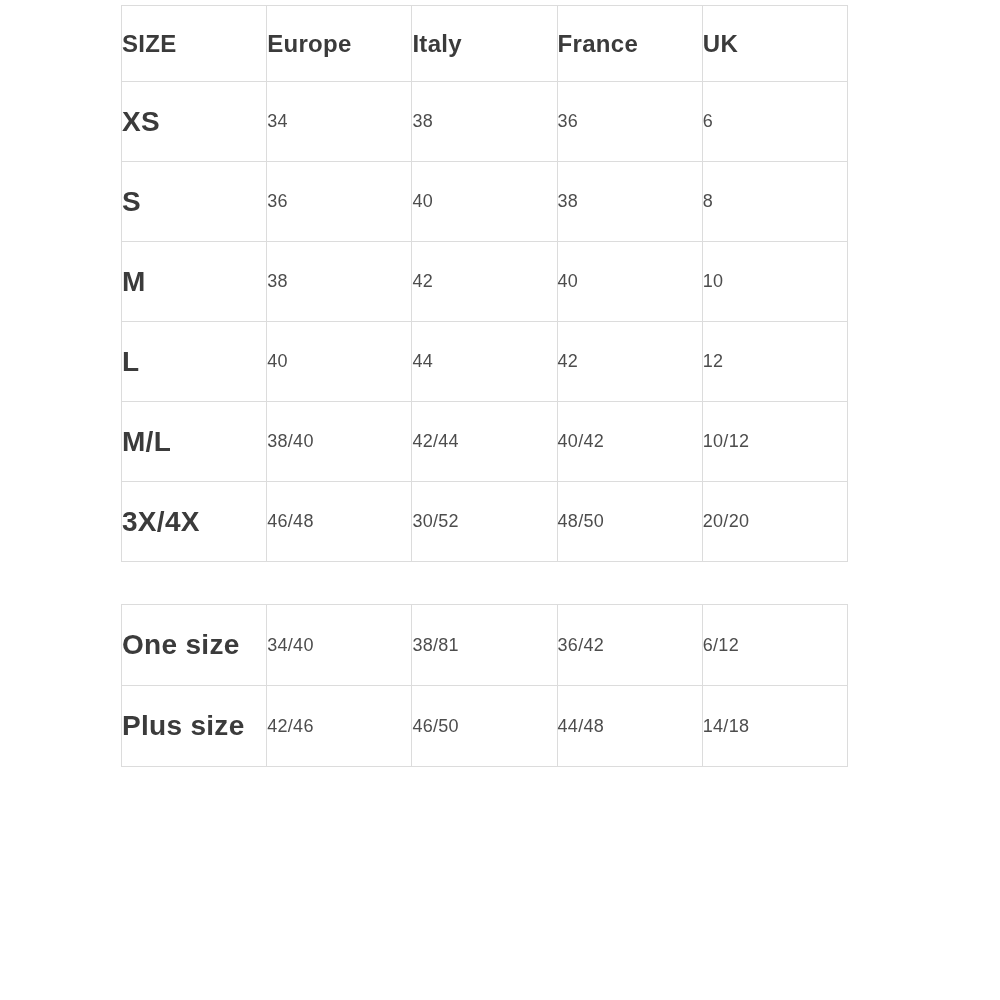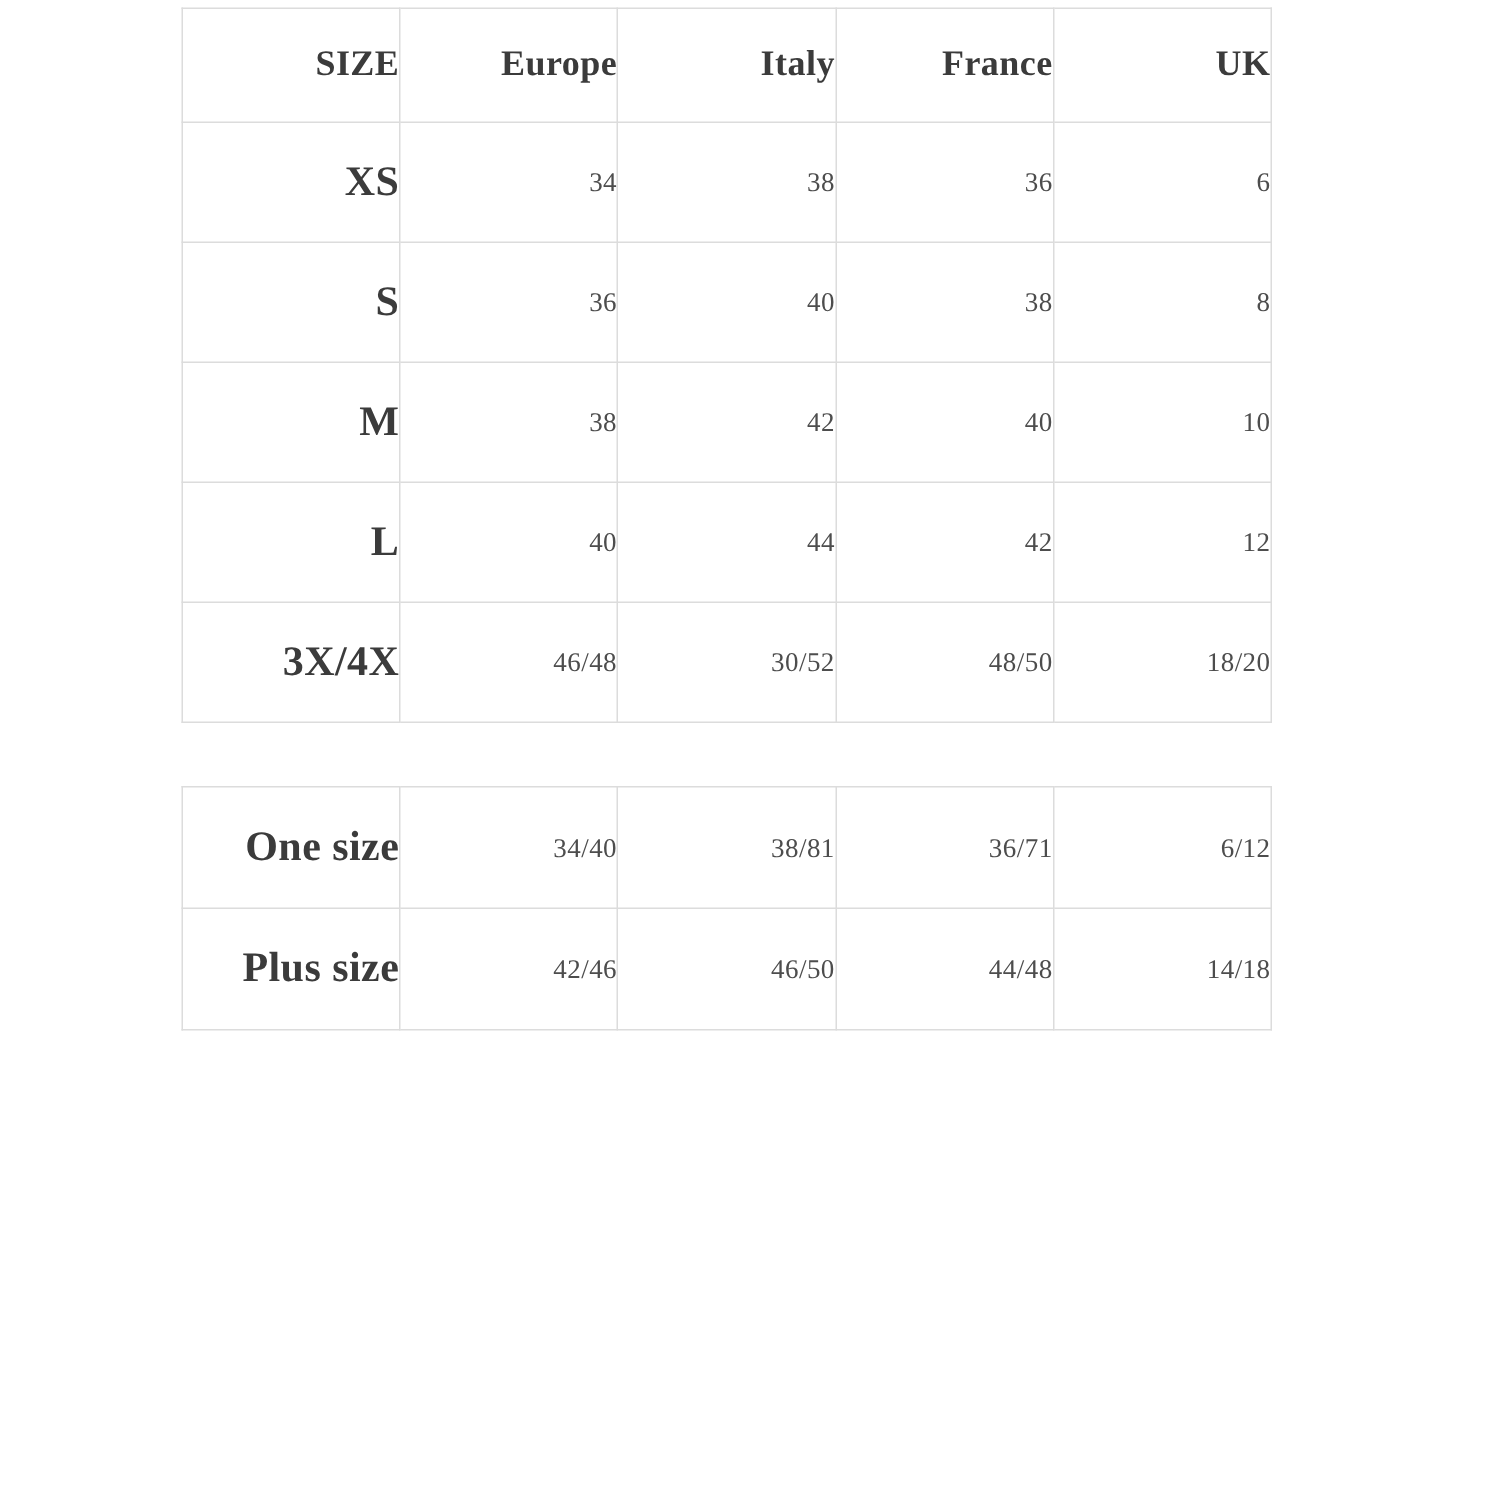--- a/index.html
+++ b/index.html
@@ -24,25 +24,24 @@
     width:727px;
   }
   table{
     border-collapse:collapse;
     table-layout:fixed;
     width:727px;
     background:var(--bg);
   }
   th,td{
     border:1px solid var(--border);
-    text-align:right;
+    text-align:left;
     vertical-align:middle;
     padding:0;
     letter-spacing:0.3px;
-    font-family:Liberation Serif, serif;
   }
   #main-table th{
     height:75px;
     font-size:24px;
     font-weight:700;
     color:var(--header-text);
   }
   #main-table td{height:79px;}
   #secondary-table td{height:80px;}
   td.size-label{
@@ -96,36 +95,43 @@
           <td class="value">10</td>
         </tr>
         <tr>
           <td class="size-label">L</td>
           <td class="value">40</td>
           <td class="value">44</td>
           <td class="value">42</td>
           <td class="value">12</td>
         </tr>
         <tr>
+          <td class="size-label">M/L</td>
+          <td class="value">38/40</td>
+          <td class="value">42/44</td>
+          <td class="value">40/42</td>
+          <td class="value">10/12</td>
+        </tr>
+        <tr>
           <td class="size-label">3X/4X</td>
           <td class="value">46/48</td>
           <td class="value">30/52</td>
           <td class="value">48/50</td>
-          <td class="value">18/20</td>
+          <td class="value">20/20</td>
         </tr>
       </tbody>
   </table>
 
   <table id="secondary-table">
     <tbody>
         <tr>
           <td class="size-label">One size</td>
           <td class="value">34/40</td>
           <td class="value">38/81</td>
-          <td class="value">36/71</td>
+          <td class="value">36/42</td>
           <td class="value">6/12</td>
         </tr>
         <tr>
           <td class="size-label">Plus size</td>
           <td class="value">42/46</td>
           <td class="value">46/50</td>
           <td class="value">44/48</td>
           <td class="value">14/18</td>
         </tr>
       </tbody>

